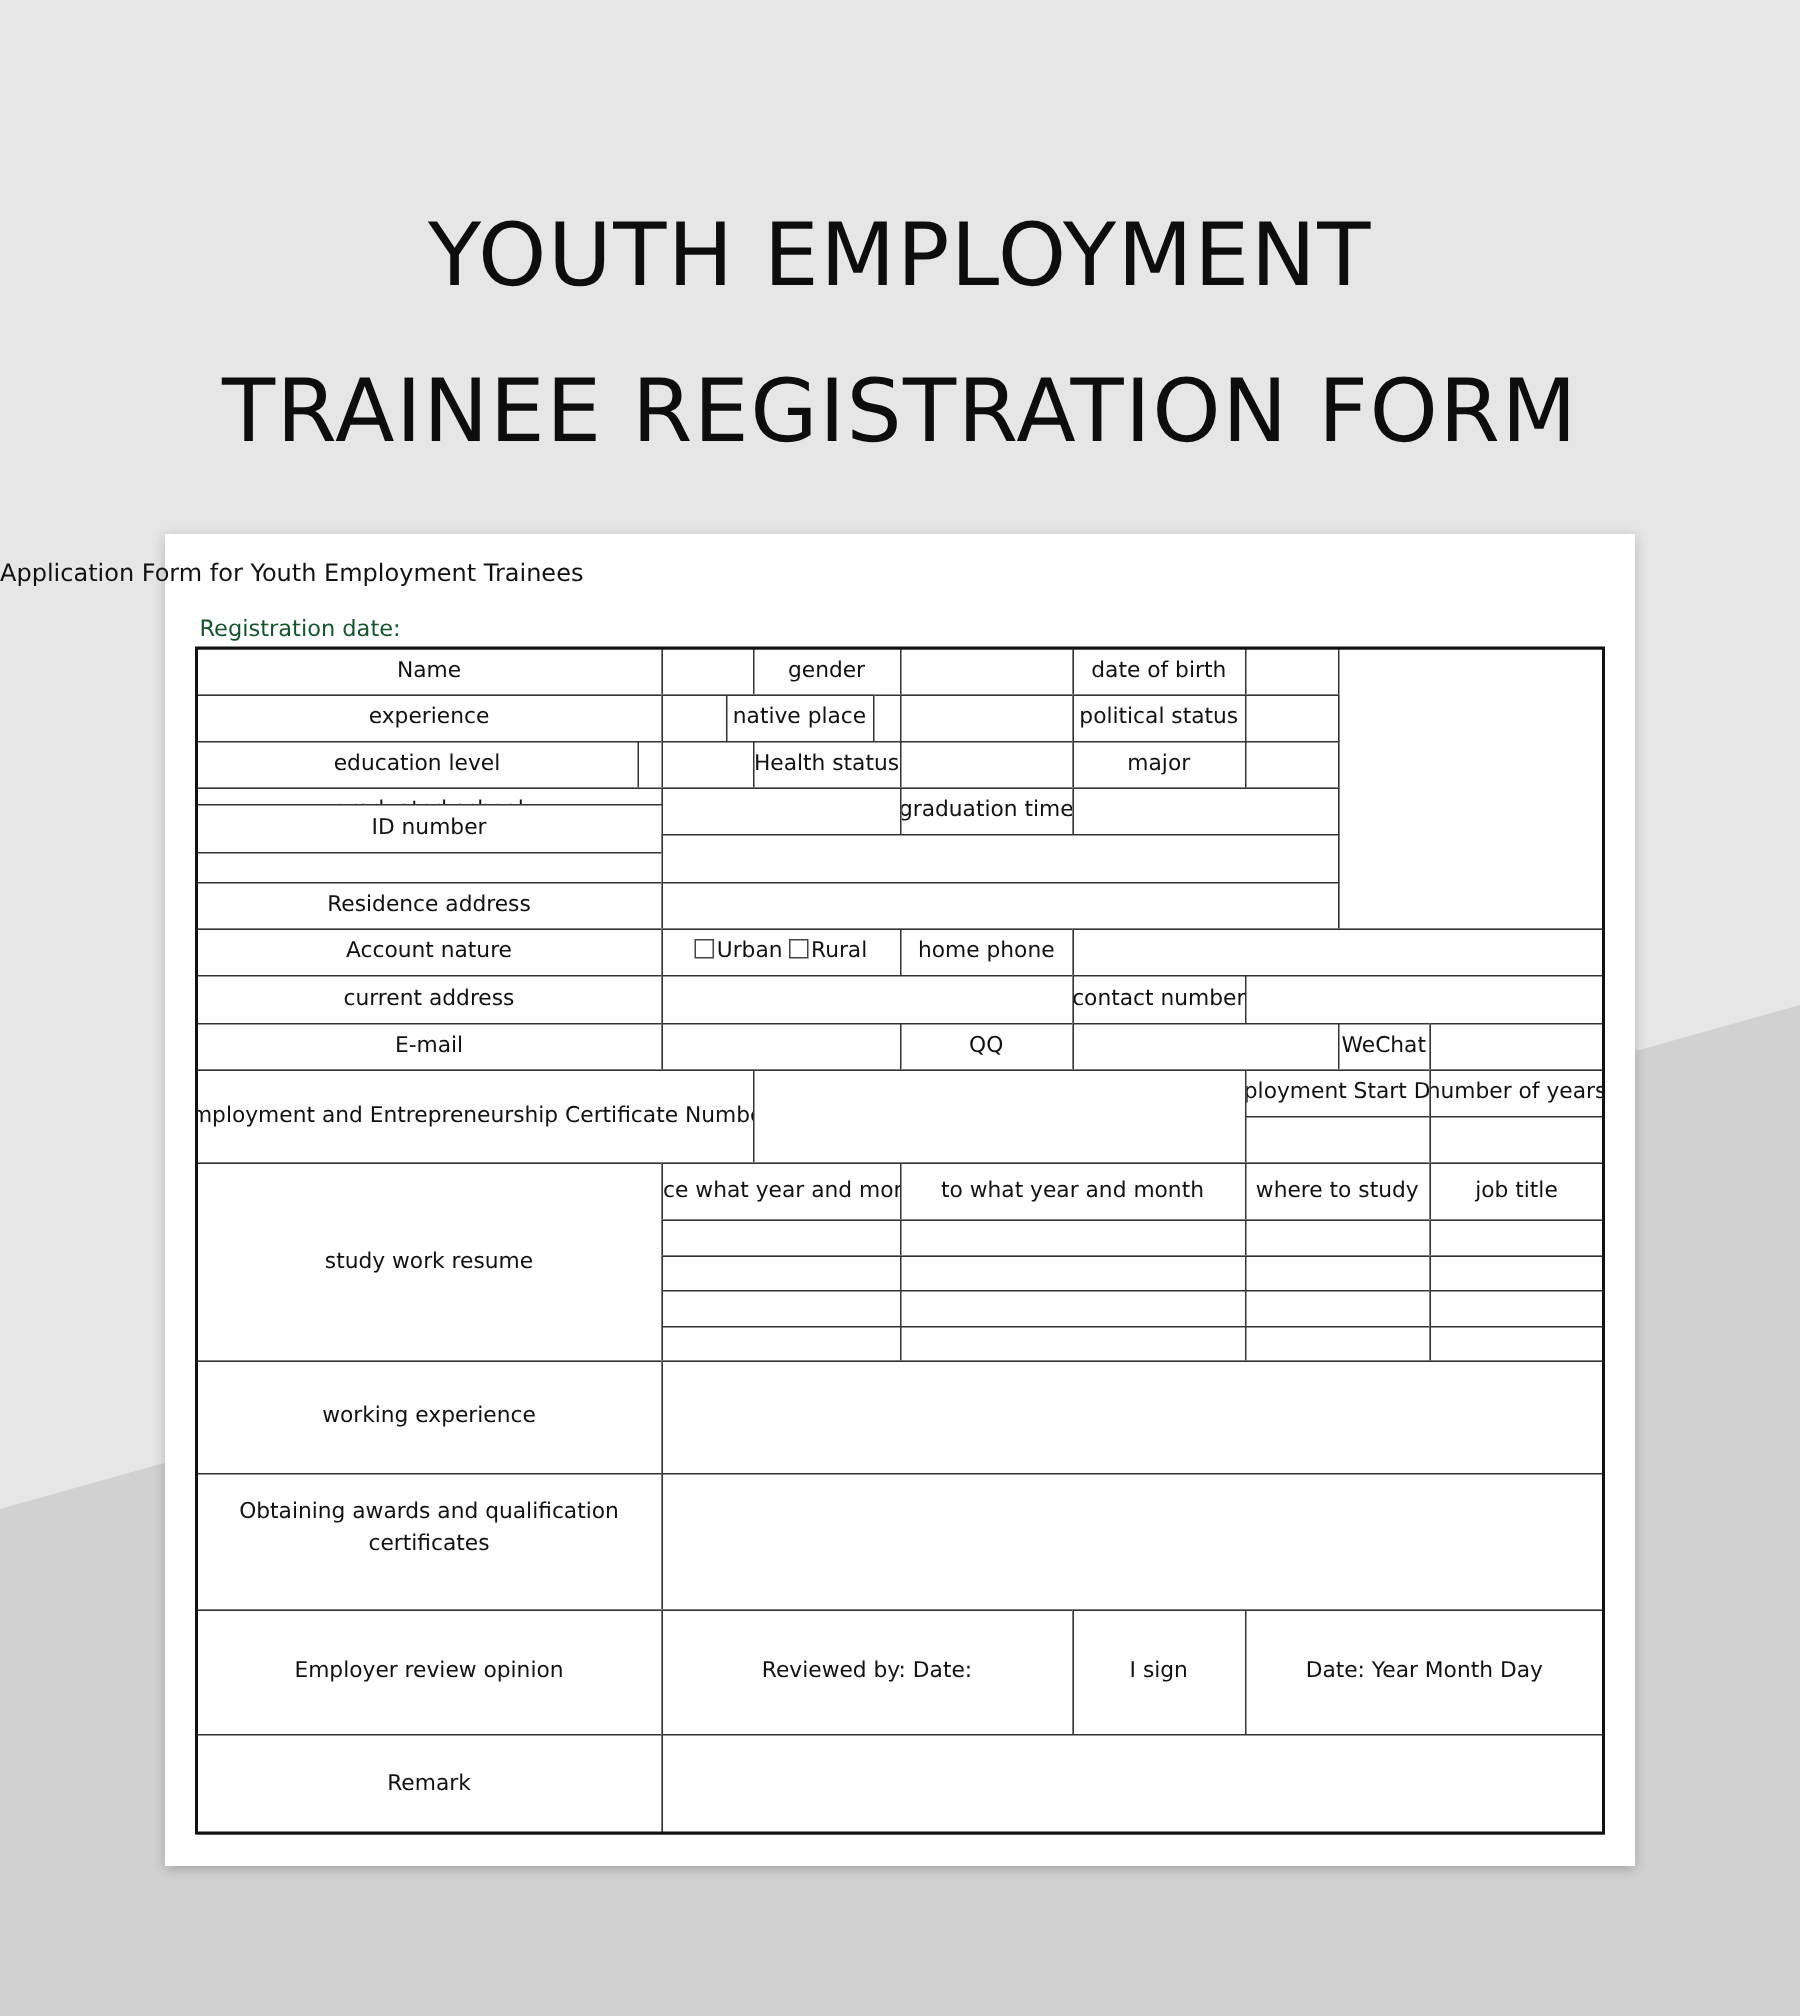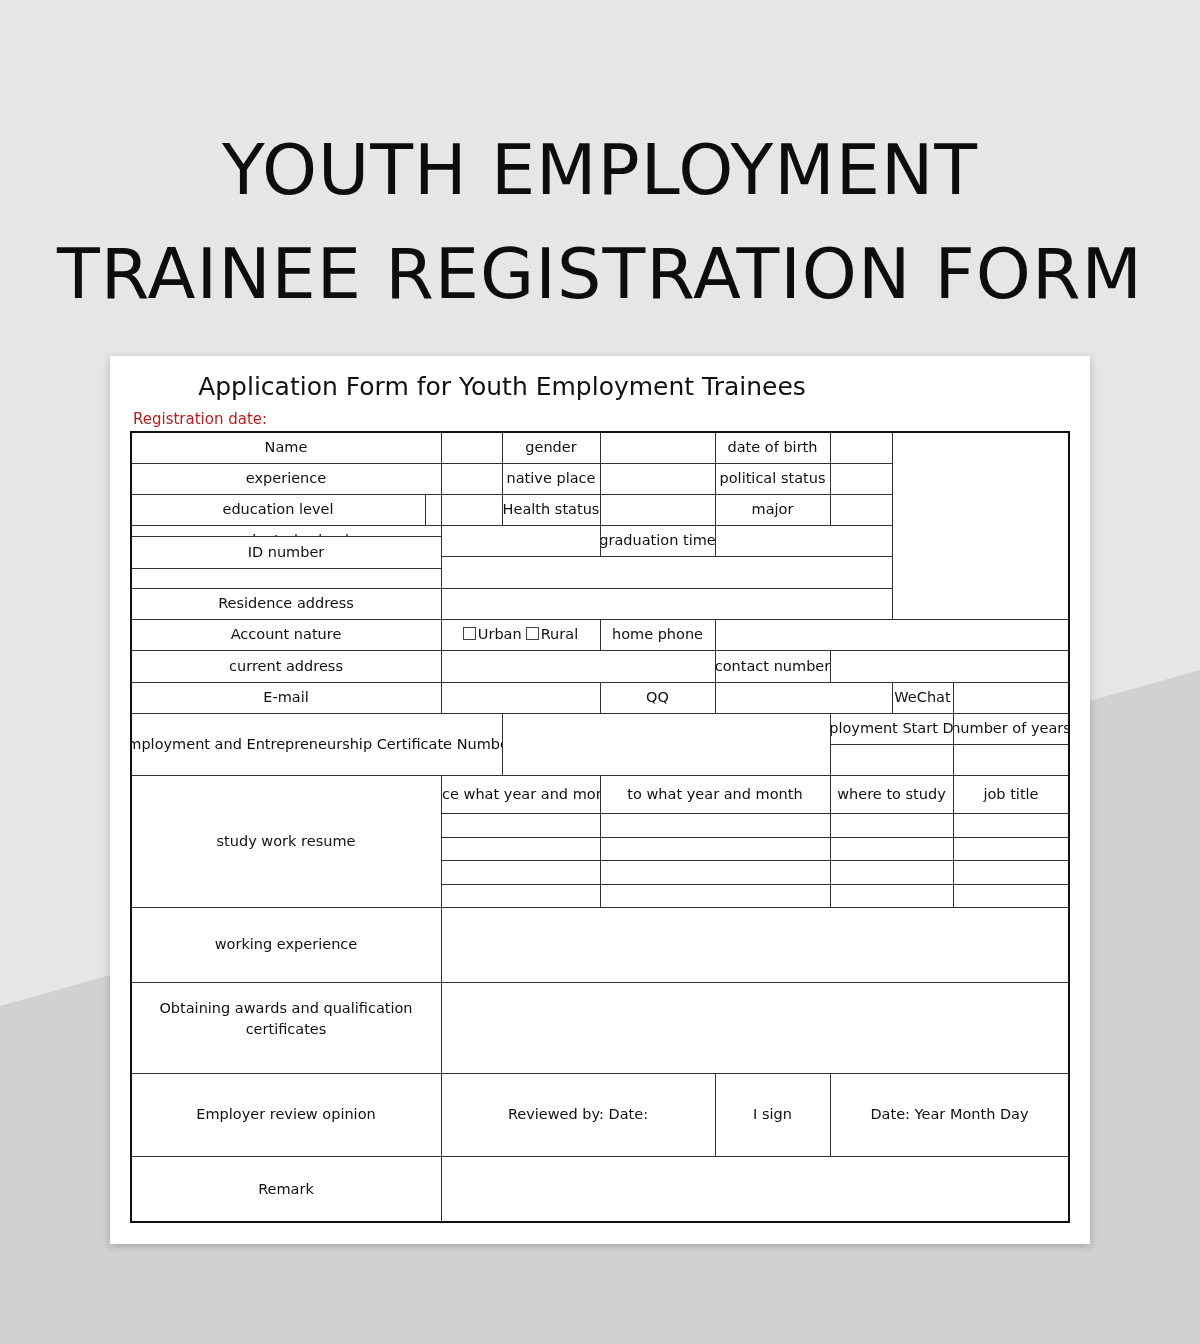--- a/index.html
+++ b/index.html
@@ -8,35 +8,35 @@
     font-family: "Liberation Sans", "DejaVu Sans", sans-serif;
     background: #d1d1d1;
   }
   .bg-top {
     position: absolute; left: 0; top: 0; width: 1200px; height: 1344px;
     background: #e6e6e6;
     clip-path: polygon(0 0, 1200px 0, 1200px 670px, 0 1006px);
   }
   .hero-title {
     position: absolute; left: 0; top: 118px; width: 1200px; text-align: center;
-    color: #0d0d0d; font-size: 70px; line-height: 104px; letter-spacing: 1px;
+    color: #0d0d0d; font-size: 58px; line-height: 104px; letter-spacing: 1px;
     font-family: "DejaVu Sans", sans-serif; font-weight: normal;
   }
   .hero-title div { white-space: nowrap; }
   .sheet {
     position: absolute; left: 110px; top: 356px; width: 980px; height: 888px;
     background: #ffffff;
     box-shadow: 0 2px 8px rgba(0,0,0,0.22);
   }
   .sheet-title {
-    position: absolute; left: 0; top: 372px; width: 1004px; text-align: center;
-    font-size: 25px; color: #111; font-family: "DejaVu Sans", sans-serif;
+    position: absolute; left: 0; top: 372px; width: 1004px; 
+    font-size: 16px; color: #111; font-family: "DejaVu Sans", sans-serif;
   }
   .reg-date {
-    position: absolute; left: 133px; top: 410px; font-size: 15px; color: #b91c1c;
+    position: absolute; left: 133px; top: 410px; font-size: 15px; color: #14532d;
     font-family: "DejaVu Sans", sans-serif;
   }
   .grid { position: absolute; left: 0; top: 0; }
   .cell {
     position: absolute; box-sizing: border-box;
     border: 1px solid #333;
     margin-left: -0.5px; margin-top: -0.5px;
     display: flex; align-items: center; justify-content: center;
     text-align: center; font-size: 14.5px; color: #111; line-height: 21px;
     overflow: hidden; white-space: nowrap; background: #fff;
@@ -69,21 +69,21 @@
   <div class="cell" style="left:131px;top:432px;width:311px;height:32px">Name</div>
   <div class="cell" style="left:441px;top:432px;width:62px;height:32px"></div>
   <div class="cell" style="left:502px;top:432px;width:99px;height:32px">gender</div>
   <div class="cell" style="left:600px;top:432px;width:116px;height:32px"></div>
   <div class="cell" style="left:715px;top:432px;width:116px;height:32px">date of birth</div>
   <div class="cell" style="left:830px;top:432px;width:63px;height:32px"></div>
   <div class="cell" style="left:892px;top:432px;width:178px;height:188px"></div>
 
   <div class="cell" style="left:131px;top:463px;width:311px;height:32px">experience</div>
   <div class="cell" style="left:441px;top:463px;width:62px;height:32px"></div>
-  <div class="cell" style="left:502px;top:463px;width:99px;height:32px">native place</div>
+  <div class="cell" style="left:484px;top:463px;width:99px;height:32px">native place</div>
   <div class="cell" style="left:600px;top:463px;width:116px;height:32px"></div>
   <div class="cell" style="left:715px;top:463px;width:116px;height:32px">political status</div>
   <div class="cell" style="left:830px;top:463px;width:63px;height:32px"></div>
 
   <div class="cell" style="left:131px;top:494px;width:295px;height:32px">education level</div>
   <div class="cell" style="left:441px;top:494px;width:62px;height:32px"></div>
   <div class="cell" style="left:502px;top:494px;width:99px;height:32px">Health status</div>
   <div class="cell" style="left:600px;top:494px;width:116px;height:32px"></div>
   <div class="cell" style="left:715px;top:494px;width:116px;height:32px">major</div>
   <div class="cell" style="left:830px;top:494px;width:63px;height:32px"></div>

